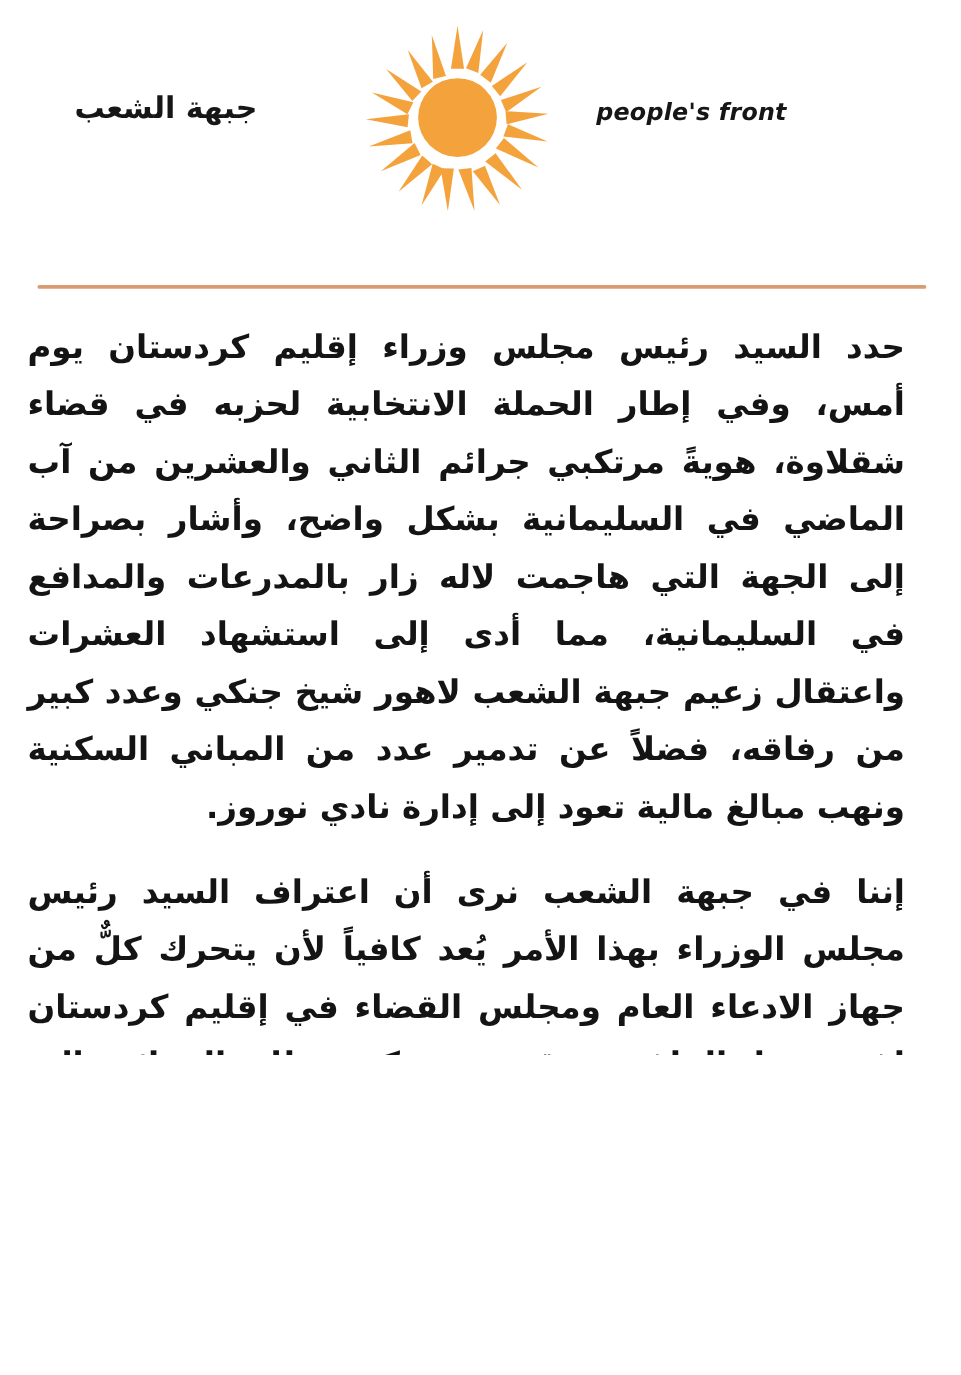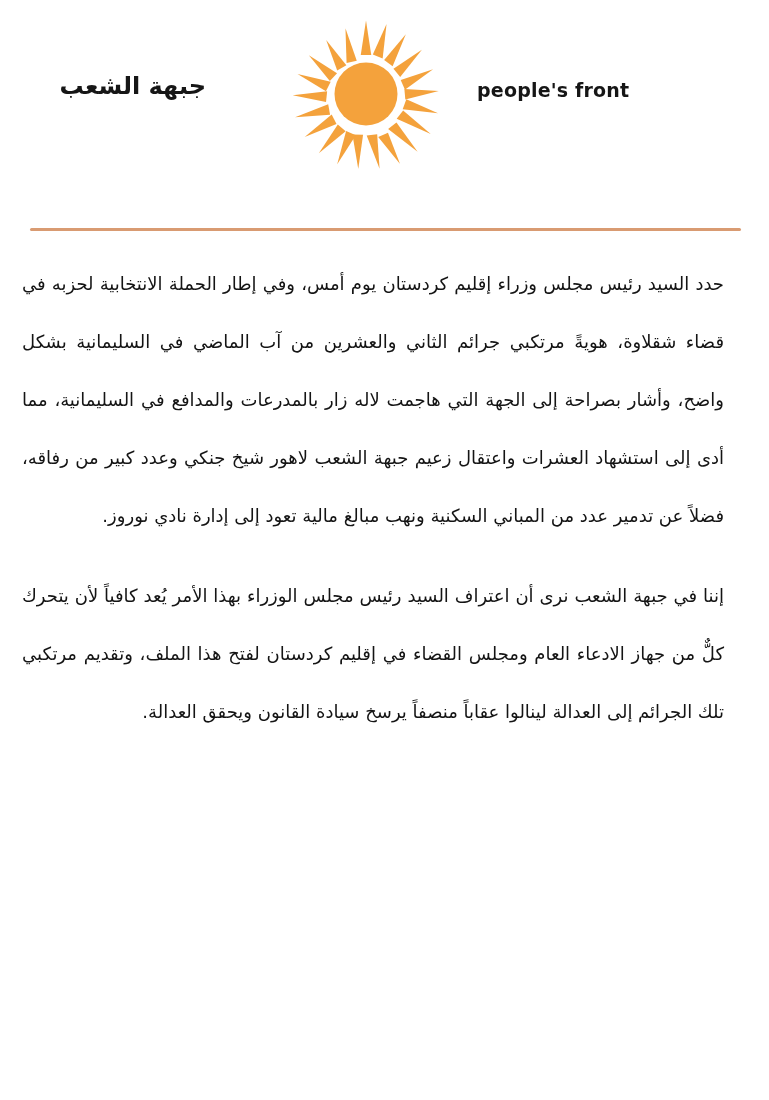--- a/index.html
+++ b/index.html
@@ -52,20 +52,21 @@
   .brand-en {
     position: absolute;
     left: 477px;
     top: 79px;
     font-size: 19px;
     font-weight: bold;
     color: #161616;
     letter-spacing: 0.2px;
     white-space: nowrap;
     direction: ltr;
+    font-style: italic;
   }
   .brand-ku {
     position: absolute;
     left: 0;
     right: 0;
     top: 158px;
     text-align: center;
     font-size: 27px;
     font-weight: bold;
     color: #161616;
@@ -106,23 +107,23 @@
   }
   .statement-title {
     font-size: 19px;
     font-weight: bold;
     text-align: right;
     margin: 0 0 46px 0;
     padding-right: 0;
     direction: rtl;
   }
   .para {
-    font-size: 18px;
-    font-weight: normal;
-    line-height: 58px;
+    font-size: 26px;
+    font-weight: bold;
+    line-height: 46px;
     margin: 0 0 10px 0;
     text-align: justify;
     text-align-last: right;
     direction: rtl;
     color: #141414;
   }
   .para + .para { margin-top: 22px; }
 
   .signature-block {
     position: absolute;

